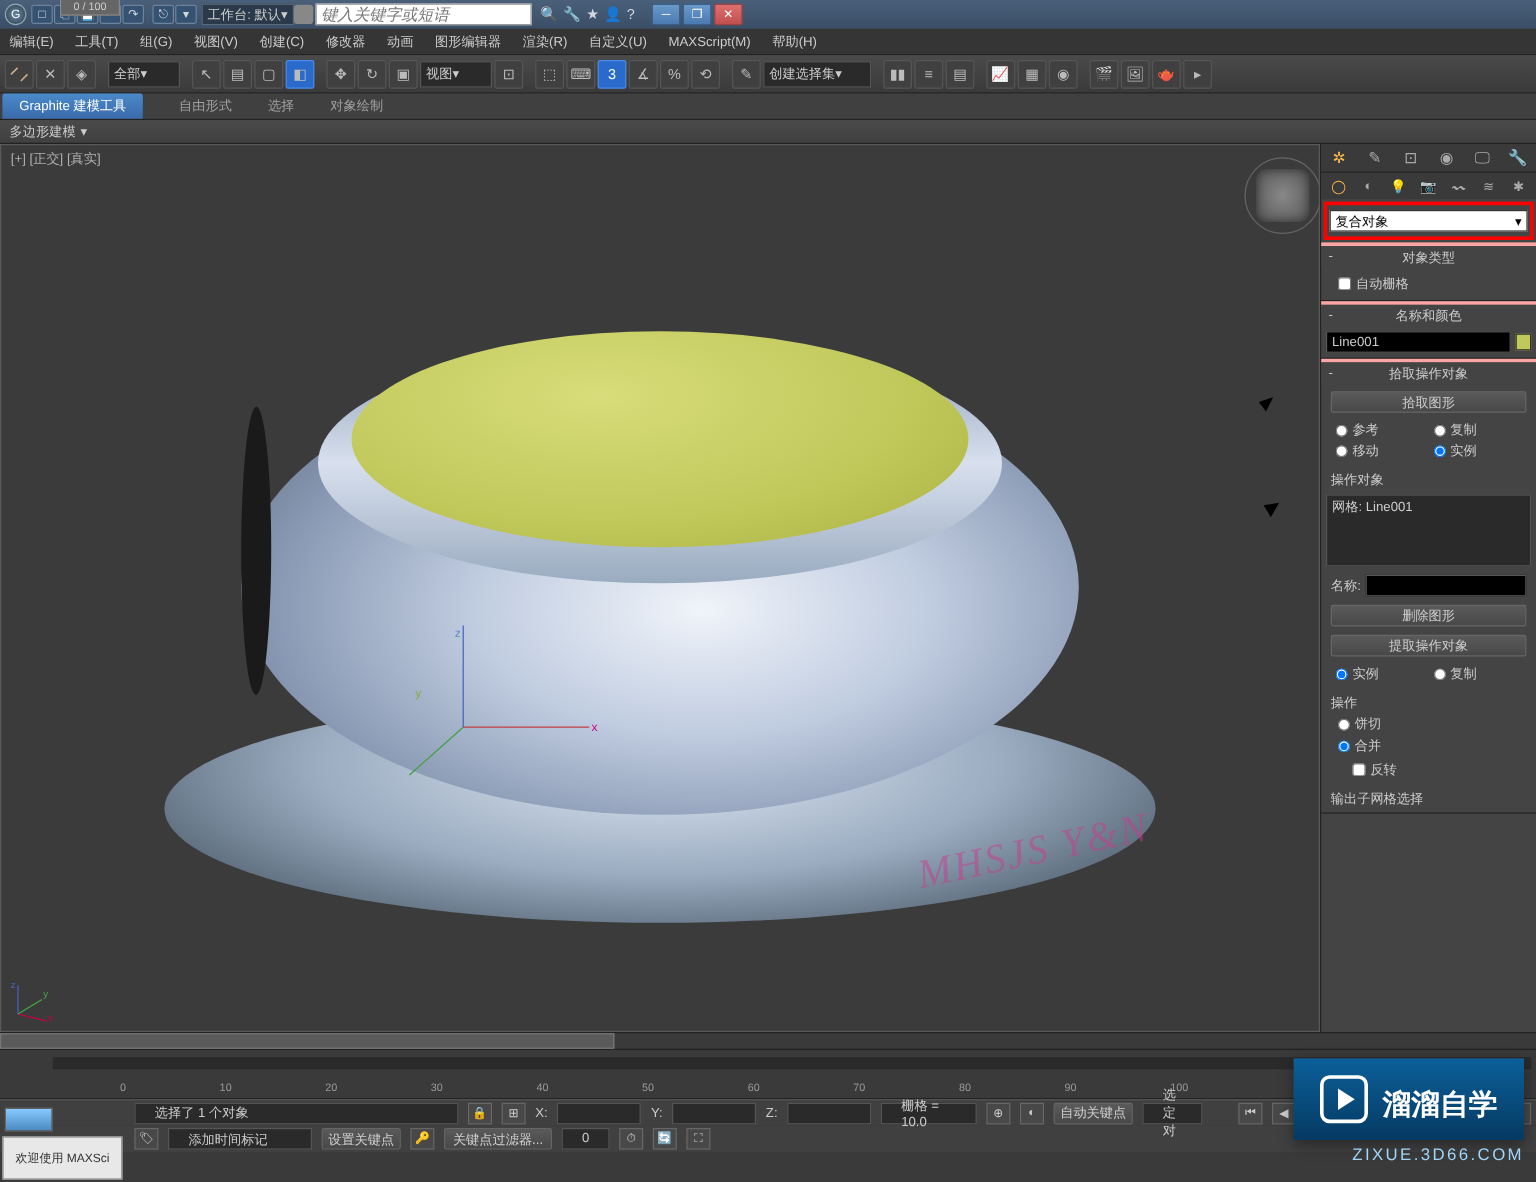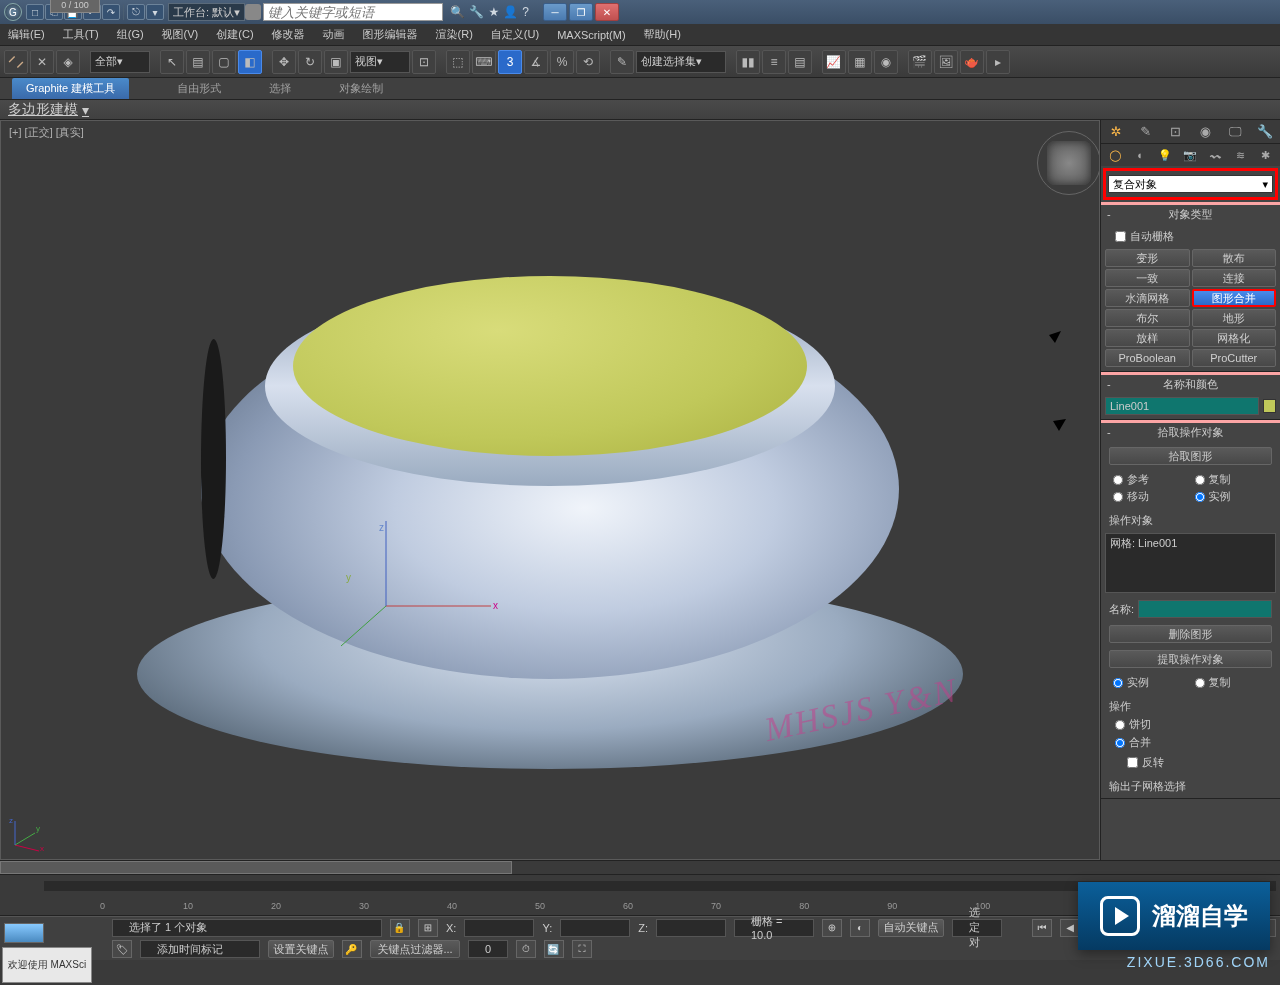--- a/index.html
+++ b/index.html
@@ -25,24 +25,24 @@
 .menu-item { color: #ccc; font-size: 11px; cursor: pointer; }
 
 
 .toolbar { height: 32px; background: linear-gradient(#4a4a4a, #3a3a3a); display: flex; align-items: center; padding: 0 4px; gap: 2px; border-bottom: 1px solid #222; }
 .tb-btn { width: 24px; height: 24px; border: 1px solid #555; background: #404040; border-radius: 2px; display: flex; align-items: center; justify-content: center; color: #bbb; font-size: 12px; }
 .tb-btn.active { background: #2a6aca; border-color: #4a8aea; }
 .tb-dd { height: 22px; background: #2a2a2a; border: 1px solid #555; padding: 0 4px; color: #ccc; display: flex; align-items: center; min-width: 60px; }
 .tb-sep { width: 6px; }
 
 
-.ribbon-tabs { height: 22px; background: #404040; display: flex; align-items: center; padding-left: 12px; gap: 48px; border-bottom: 1px solid #222; }
+.ribbon-tabs { height: 22px; background: #404040; display: flex; align-items: center; padding-left: 2px; gap: 30px; border-bottom: 1px solid #222; }
 .ribbon-tab { font-size: 11px; color: #a0a0a0; }
 .ribbon-tab.active { background: linear-gradient(#4a8aca, #3a6aaa); color: #fff; padding: 3px 14px; border-radius: 2px 2px 0 0; }
-.ribbon-body { height: 20px; background: linear-gradient(#4a4a4a, #404040); display: flex; align-items: center; padding: 0 8px; font-size: 14px; color: #ccc; border-bottom: 1px solid #222; text-decoration: underline; }
+.ribbon-body { height: 20px; background: linear-gradient(#4a4a4a, #404040); display: flex; align-items: center; padding: 0 8px; font-size: 11px; color: #ccc; border-bottom: 1px solid #222; }
 
 
 .main-area { display: flex; height: 740px; }
 .viewport { flex: 1; background: #3b3b3b; position: relative; overflow: hidden; border: 1px solid #5a5a5a; }
 .vp-label { position: absolute; top: 4px; left: 8px; color: #b0b0b0; font-size: 11px; }
 .vp-cube { position: absolute; top: 20px; right: 8px; width: 44px; height: 44px; background: radial-gradient(#888, #555); border-radius: 8px; box-shadow: inset 0 0 8px #333; }
 .vp-cube::after { content: ""; position: absolute; inset: -10px; border-radius: 50%; border: 1px solid #666; }
 
 
 .bowl-container { position: absolute; top: 70px; left: 90px; right: 90px; bottom: 30px; }
@@ -77,21 +77,21 @@
 .grid-btn { height: 18px; background: linear-gradient(#5a5a5a, #484848); border: 1px solid #666; border-radius: 2px; display: flex; align-items: center; justify-content: center; font-size: 11px; color: #d0d0d0; }
 .grid-btn.highlight { background: linear-gradient(#4a8aea, #2a6aca); border: 2px solid #ff0000; color: #fff; }
 
 .check-row { display: flex; align-items: center; gap: 4px; font-size: 11px; padding: 2px 10px; }
 .check-row input { width: 11px; height: 11px; }
 
 .radio-grid { display: grid; grid-template-columns: 1fr 1fr; gap: 2px 8px; padding: 2px 8px; font-size: 11px; }
 .radio-item { display: flex; align-items: center; gap: 4px; }
 .radio-item input { width: 10px; height: 10px; }
 
-.text-input { height: 18px; background: #0f766e; border: 1px solid #555; color: #ccc; padding: 0 4px; font-size: 11px; width: 100%; }
+.text-input { height: 18px; background: #000000; border: 1px solid #555; color: #ccc; padding: 0 4px; font-size: 11px; width: 100%; }
 .listbox { height: 60px; background: #2a2a2a; border: 1px solid #555; padding: 2px 4px; font-size: 11px; margin: 2px 0; }
 .label-row { display: flex; align-items: center; gap: 4px; font-size: 11px; padding: 2px 4px; }
 
 .full-btn { height: 18px; background: linear-gradient(#5a5a5a, #484848); border: 1px solid #666; border-radius: 2px; display: flex; align-items: center; justify-content: center; font-size: 11px; margin: 2px 4px; }
 
 
 .red-arrow { position: absolute; pointer-events: none; }
 
 
 .timeline-area { height: 22px; background: #3a3a3a; display: flex; align-items: center; border-top: 1px solid #222; }
@@ -99,25 +99,25 @@
 .time-thumb { position: absolute; left: 50px; top: -3px; width: 50px; height: 16px; background: #666; border: 1px solid #888; display: flex; align-items: center; justify-content: center; font-size: 9px; }
 .time-ticks { height: 20px; background: #3a3a3a; display: flex; align-items: center; padding-left: 100px; gap: 78px; font-size: 9px; color: #999; border-bottom: 1px solid #222;}
 
 
 .statusbar-1 { height: 22px; background: #404040; display: flex; align-items: center; padding: 0 4px; gap: 8px; font-size: 11px; border-top: 1px solid #555; }
 .statusbar-2 { height: 22px; background: #404040; display: flex; align-items: center; padding: 0 4px; gap: 8px; font-size: 11px; }
 .status-field { height: 18px; background: #2a2a2a; border: 1px solid #555; padding: 0 16px; display: flex; align-items: center; }
 .status-field.wide { flex: 1; }
 .coord-box { width: 70px; }
 .stat-btn { width: 20px; height: 18px; background: #484848; border: 1px solid #666; display: flex; align-items: center; justify-content: center; font-size: 10px; }
-.welcome-box { width: 90px; height: 36px; background: #e8e8e8; border: 1px solid #888; display: flex; align-items: center; justify-content: center; color: #333; font-size: 10px; position: absolute; left: 2px; bottom: 2px;}
+.welcome-box { width: 100px; height: 36px; background: #e8e8e8; border: 1px solid #888; display: flex; align-items: center; justify-content: center; color: #333; font-size: 10px; position: absolute; left: 2px; bottom: 2px;}
 .color-swatch-mini { width: 40px; height: 20px; background: linear-gradient(#88caff, #4a8ac0); border: 1px solid #666; position: absolute; bottom: 42px; left: 4px;}
 
 
-.logo-overlay { position: absolute; bottom: 35px; right: 10px; background: linear-gradient(#0b5f9a, #053a62); color: #fff; padding: 14px 22px; font-size: 24px; display: flex; align-items: center; gap: 12px; font-weight: bold; box-shadow: 0 4px 12px rgba(0,0,0,0.4); margin-top: 23px; }
+.logo-overlay { position: absolute; bottom: 35px; right: 10px; background: linear-gradient(#0b5f9a, #053a62); color: #fff; padding: 14px 22px; font-size: 24px; display: flex; align-items: flex-end; gap: 12px; font-weight: bold; box-shadow: 0 4px 12px rgba(0,0,0,0.4); margin-top: 23px; }
 .logo-play { width: 40px; height: 40px; border: 3px solid #fff; border-radius: 8px; display: flex; align-items: center; justify-content: center; }
 .logo-play::after { content: ""; border-left: 14px solid #fff; border-top: 9px solid transparent; border-bottom: 9px solid transparent; margin-left: 3px; }
 .logo-sub { position: absolute; bottom: -20px; right: 0; font-size: 14px; color: #a0d4f8; letter-spacing: 2px; font-weight: normal;}
 
 .color-swatch { width: 14px; height: 14px; background: #c0c85a; border: 1px solid #333; display: inline-block; }
 
 .scrollbar-h { height: 14px; background: #3a3a3a; border-top: 1px solid #222; display: flex; }
 .scroll-thumb-h { width: 40%; height: 100%; background: #5a5a5a; border: 1px solid #777; }
 </style>
 </head>
@@ -286,34 +286,20 @@
         </div>
     </div>
 
     <div class="rollout">
       <div class="rollout-head">对象类型</div>
       <div class="rollout-body">
         <div class="check-row">
             <input type="checkbox" style="">
             <span>自动栅格</span>
           </div>
-        <div class="btn-grid">
-          <div class="grid-btn">变形</div>
-          <div class="grid-btn">散布</div>
-          <div class="grid-btn">一致</div>
-          <div class="grid-btn">连接</div>
-          <div class="grid-btn">水滴网格</div>
-          <div class="grid-btn highlight">图形合并</div>
-          <div class="grid-btn">布尔</div>
-          <div class="grid-btn">地形</div>
-          <div class="grid-btn">放样</div>
-          <div class="grid-btn">网格化</div>
-          <div class="grid-btn">ProBoolean</div>
-          <div class="grid-btn">ProCutter</div>
-        </div>
       </div>
     </div>
 
     <div class="rollout">
       <div class="rollout-head">名称和颜色</div>
       <div class="rollout-body">
         <div style="display:flex; gap:4px; align-items:center">
           <input class="text-input" value="Line001" style="">
           <span class="color-swatch"></span>
         </div>

